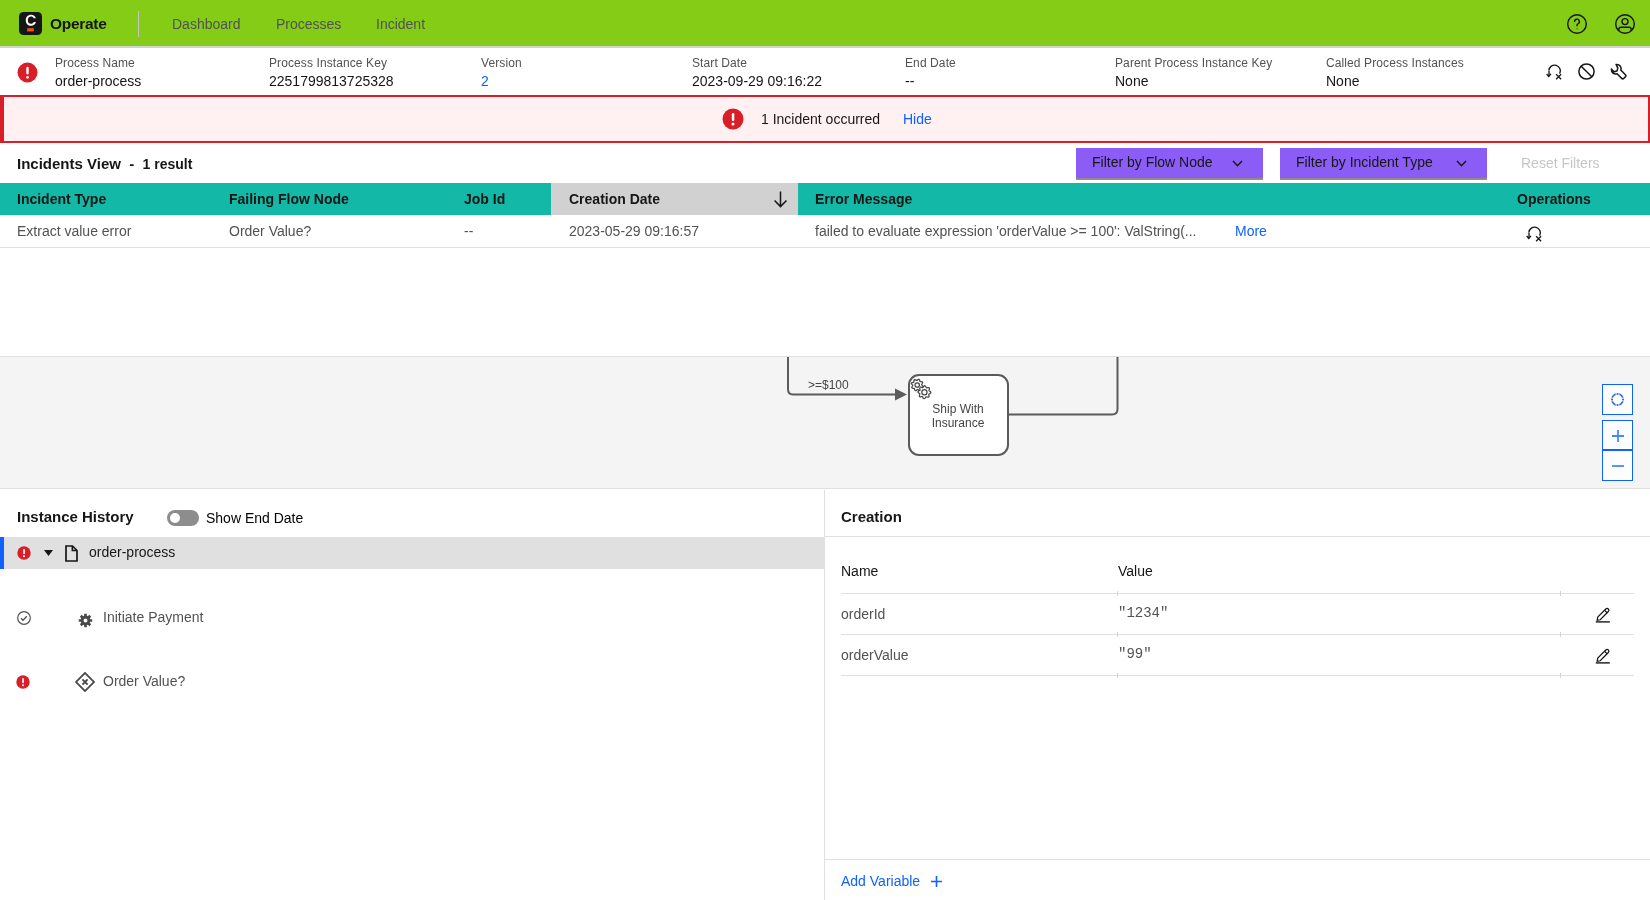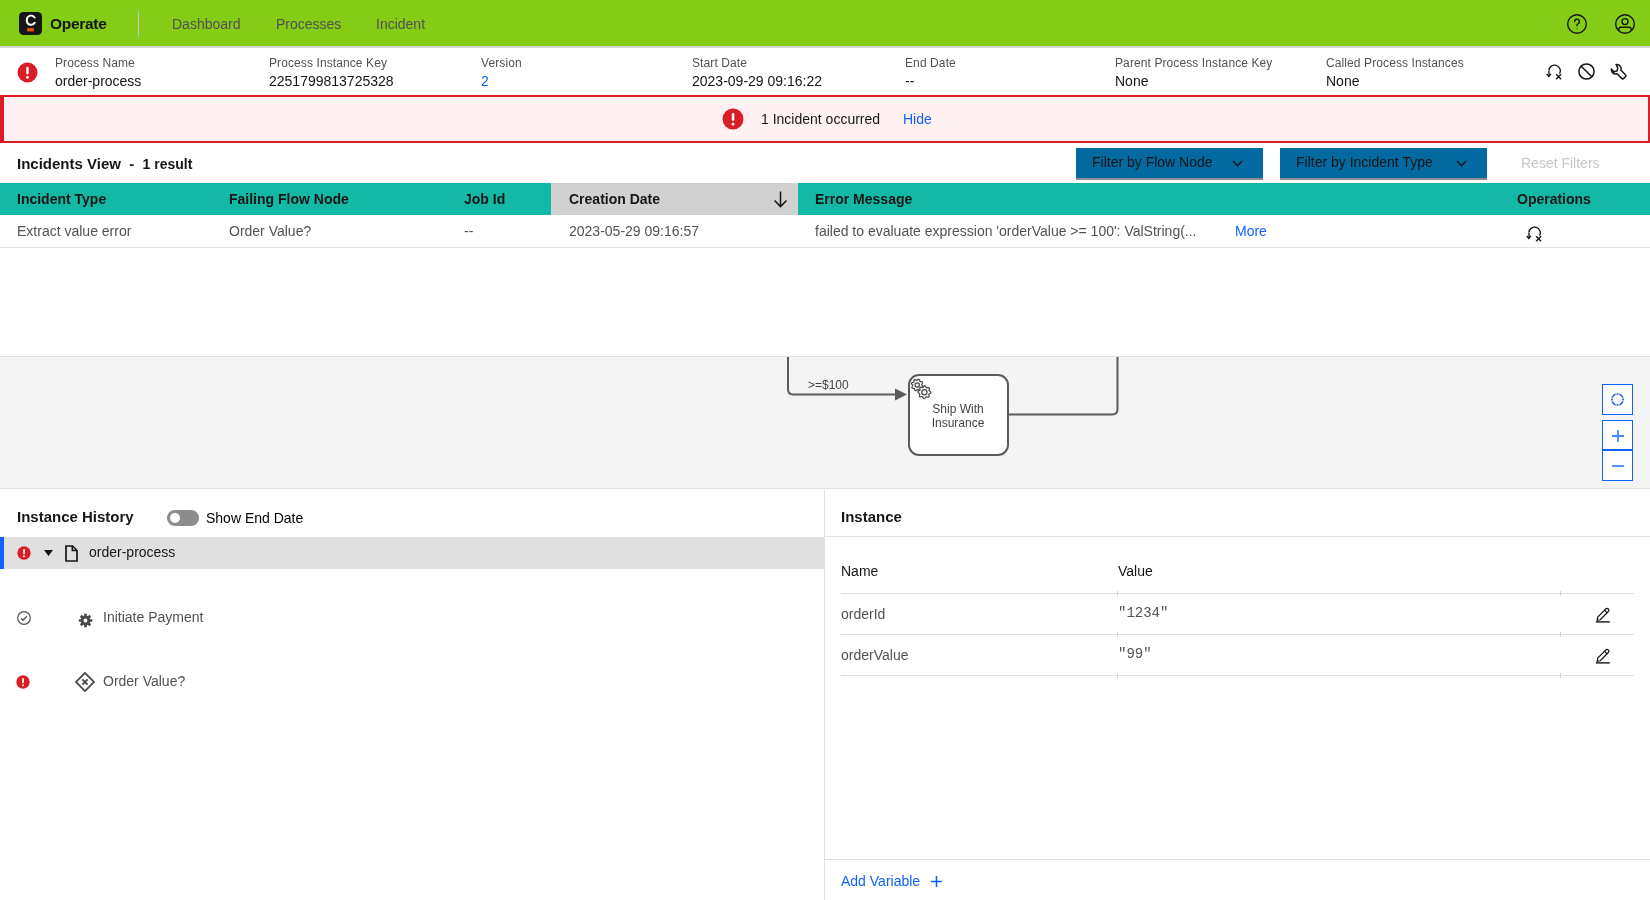--- a/index.html
+++ b/index.html
@@ -13,21 +13,21 @@
 .navlink{position:absolute;top:16px;font-size:14px;color:#525252}
 
 #iheader{position:absolute;top:48px;left:0;width:1650px;height:47px;background:#fff}
 .mlabel{position:absolute;top:8px;font-size:12px;color:#525252;letter-spacing:.1px}
 .mvalue{position:absolute;top:25px;font-size:14px;color:#161616}
 
 #banner{position:absolute;top:95px;left:0;width:1650px;height:48px;background:#fff1f1;border:2px solid #da1e28;border-left-width:4px}
 
 #incbar{position:absolute;top:143px;left:0;width:1650px;height:41px;background:#fff}
 #inctitle{position:absolute;left:17px;top:12px;font-size:15px;font-weight:bold;color:#161616}
-.filterbox{position:absolute;top:5px;height:32px;background:#0369a1;border-bottom:2px solid #8d8d8d;font-size:14px;color:#161616;line-height:29px;padding-left:16px}
+.filterbox{position:absolute;top:5px;height:32px;background:#8b5cf6;border-bottom:2px solid #8d8d8d;font-size:14px;color:#161616;line-height:29px;padding-left:16px}
 #resetf{position:absolute;left:1521px;top:12px;font-size:14px;color:#c6c6c6}
 #thead{position:absolute;top:183px;left:0;width:1650px;height:32px;background:#14b8a6}
 #thsort{position:absolute;left:551px;top:0;width:247px;height:32px;background:#d1d1d1}
 .th{position:absolute;top:8px;font-size:14px;font-weight:bold;color:#161616}
 #trow{position:absolute;top:215px;left:0;width:1650px;height:33px;background:#fff;border-bottom:1px solid #e0e0e0}
 .td{position:absolute;top:8px;font-size:14px;color:#525252}
 
 #diagram{position:absolute;top:356px;left:0;width:1650px;height:133px;background:#f4f4f4;border-top:1px solid #e0e0e0;border-bottom:1px solid #e0e0e0}
 .zoombtn{position:absolute;width:31px;height:31px;background:#fdfdfd;border:1px solid #0f62fe;color:#4589ff;text-align:center}
 
@@ -228,21 +228,21 @@
       </svg>
     <svg class="abs" style="left:75px;top:6px" width="20" height="20" viewBox="0 0 20 20" fill="none" stroke="#494949">
         <rect x="3.6" y="3.6" width="12.8" height="12.8" stroke-width="1.8" transform="rotate(45 10 10)"></rect>
         <path d="M7.4 7.4l5.2 5.2M12.6 7.4l-5.2 5.2" stroke-width="2"></path>
       </svg>
     <span class="hlabel" style="left:103px">Order Value?</span>
   </div>
 </div>
 
 <div id="vars">
-  <span class="ptitle" style="position:absolute;left:16px;top:18px">Instance</span>
+  <span class="ptitle" style="position:absolute;left:16px;top:18px">Creation</span>
   <div class="abs" style="left:0;top:46px;width:825px;height:1px;background:#e0e0e0"></div>
   <span class="abs" style="left:16px;top:73px;font-size:14px;color:#161616">Name</span>
   <span class="abs" style="left:293px;top:73px;font-size:14px;color:#161616">Value</span>
   <div class="abs" style="left:16px;top:103px;width:793px;height:1px;background:#e0e0e0"></div>
     <div class="abs" style="left:292px;top:101px;width:1px;height:5px;background:#d4d4d4"></div>
     <div class="abs" style="left:735px;top:101px;width:1px;height:5px;background:#d4d4d4"></div>
   <span class="abs" style="left:16px;top:116px;font-size:14px;color:#525252">orderId</span>
   <span class="abs" style="left:293px;top:115px;font-size:14px;color:#525252;font-family:'Liberation Mono',monospace">"1234"</span>
   <svg class="abs" style="left:770px;top:117px" width="16" height="16" viewBox="0 0 16 16" fill="none" stroke="#161616" stroke-width="1.25">
       <path d="M2.7 10.1 L10.8 2.0 a1.8 1.8 0 0 1 2.55 2.55 L5.25 12.75 L2.2 13.3 Z"></path>

